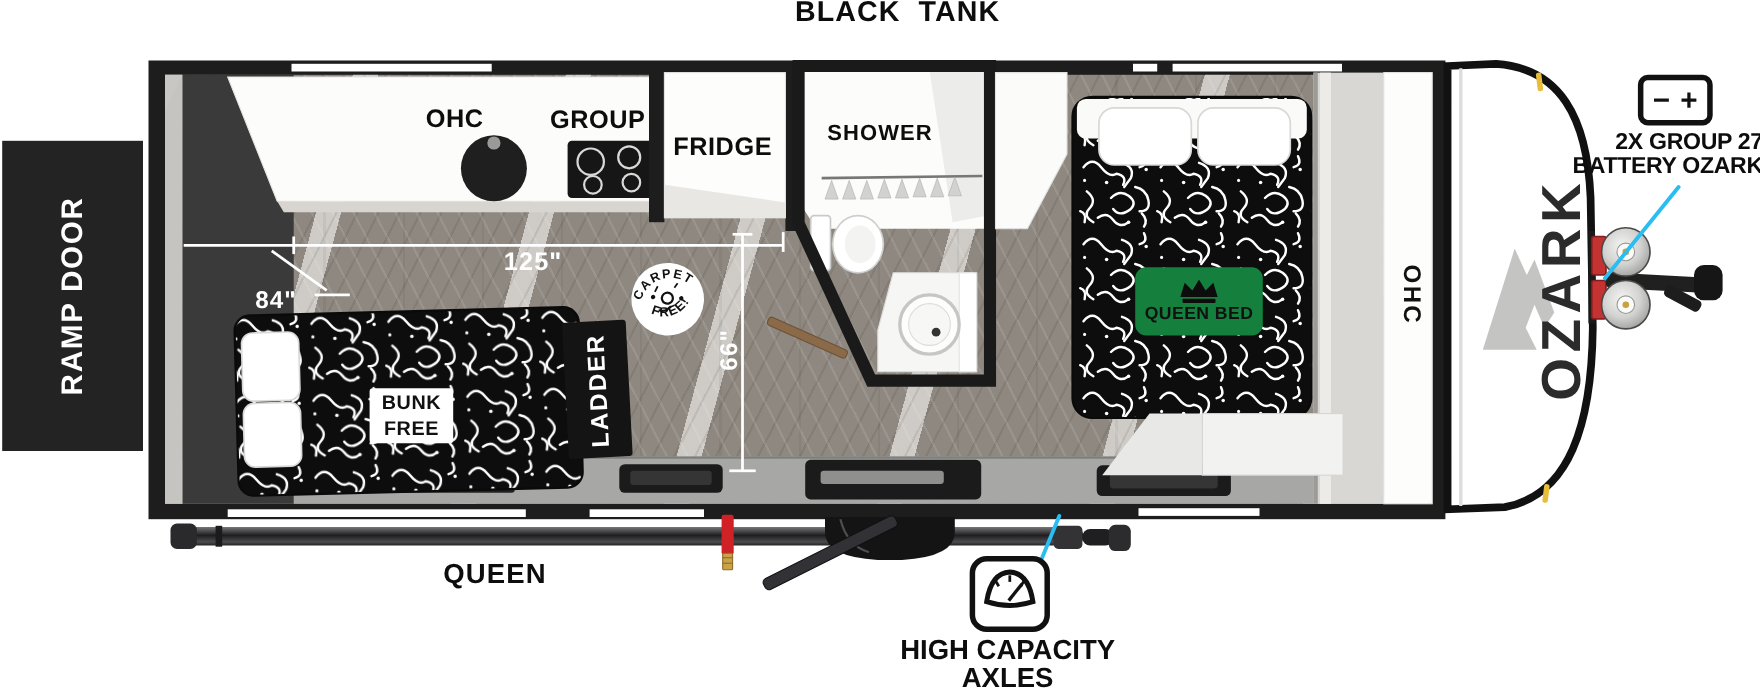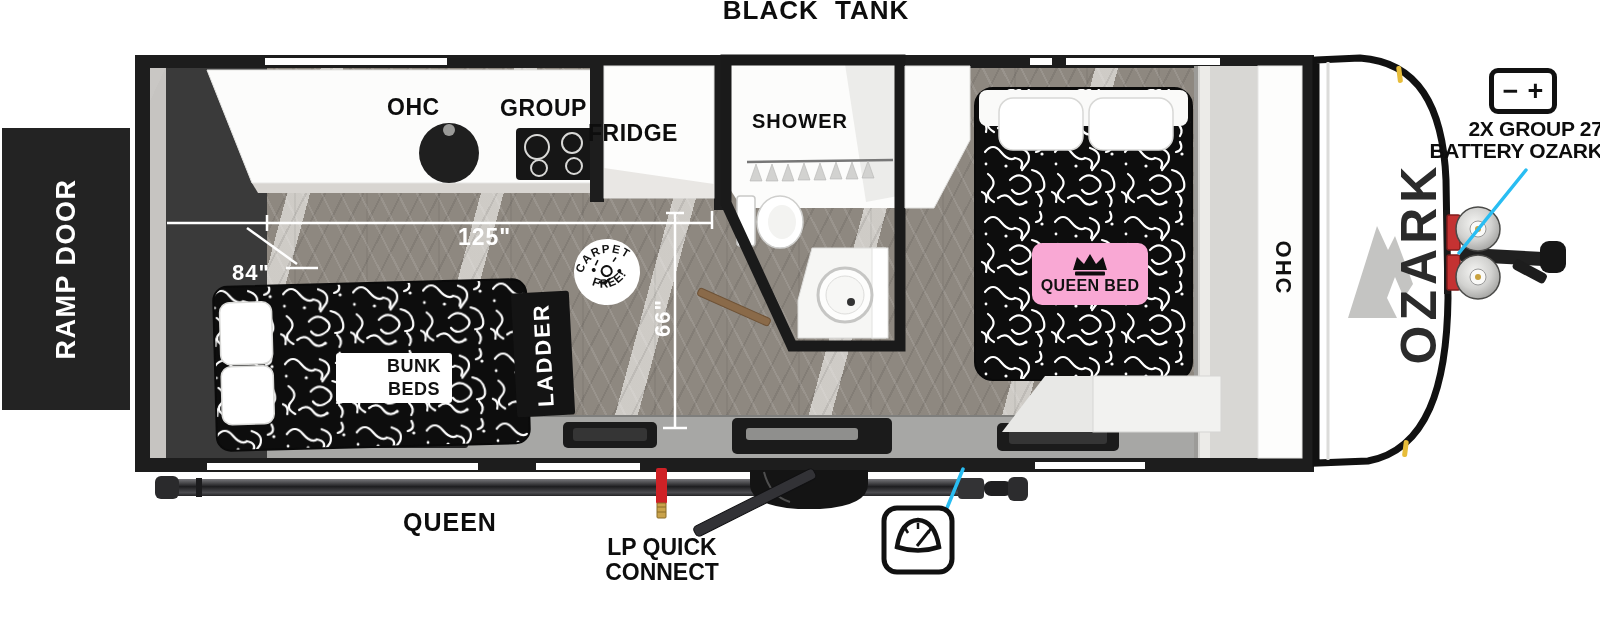--- a/index.html
+++ b/index.html
@@ -31,22 +31,22 @@
   .wseg{position:absolute;background:#fff;height:7px;}
 
   .ramp{left:2px;top:128px;width:128px;height:282px;background:#232323;}
 
   .hatch{position:absolute;background:#1b1b1b;border-radius:5px;}
   .hatch .slot{position:absolute;background:#8f8f8d;border-radius:3px;}
   .hatch .slot2{position:absolute;background:#353535;border-radius:3px;}
 
   .bunklabel{left:336px;top:353px;width:76px;height:50px;background:#fff;border-radius:3px;
     display:flex;flex-direction:column;align-items:center;justify-content:center;
-    font-weight:bold;font-size:18px;line-height:23px;text-align:center;letter-spacing:.5px;padding-left:40px;}
-  .queenlabel{left:1032px;top:243px;width:116px;height:62px;background:#f9a8d4;border-radius:10px;
+    font-weight:bold;font-size:18px;line-height:23px;text-align:center;letter-spacing:.5px;}
+  .queenlabel{left:1032px;top:243px;width:116px;height:62px;background:#15803d;border-radius:10px;
     display:flex;flex-direction:column;align-items:center;justify-content:center;gap:1px;}
   .queenlabel .qtxt{font-weight:bold;font-size:16px;letter-spacing:.4px;}
 
   .batticon{left:1489px;top:68px;width:68px;height:46px;border:5px solid #111;border-radius:9px;
     box-sizing:border-box;background:#fff;display:flex;align-items:center;justify-content:space-around;
     font-weight:bold;font-size:27px;line-height:27px;padding:0 4px;}
   svg{display:block;}
 </style>
 </head>
 <body>
@@ -285,27 +285,27 @@
   <div class="lbl center" style="left:816px;top:-3px;transform:translateX(-50%);font-size:26px;line-height:26px;letter-spacing:1px;word-spacing:8px;">
     <div>BLACK TANK</div>
   </div>
 
   <span class="rot" style="left:66px;top:269px;font-size:27px;letter-spacing:1.5px;color:#fff;">RAMP DOOR</span>
 
   <span class="lbl" style="left:387px;top:94px;font-size:23px;letter-spacing:.5px;">OHC</span>
 
   <span class="lbl" style="left:500px;top:95px;font-size:23px;letter-spacing:.5px;">GROUP</span>
 
-  <span class="lbl" style="left:588px;top:120px;font-size:23px;letter-spacing:.5px;">FRIDGE</span>
+  <span class="lbl" style="left:612px;top:120px;font-size:23px;letter-spacing:.5px;">FRIDGE</span>
 
   <span class="lbl" style="left:752px;top:110px;font-size:20px;letter-spacing:1px;">SHOWER</span>
 
   <div class="abs bunklabel">
     <div>BUNK</div>
-    <div>BEDS</div>
+    <div>FREE</div>
   </div>
 
   <span class="rot" style="left:544px;top:355px;font-size:22px;letter-spacing:2px;color:#fff;transform:translate(-50%,-50%) rotate(-93deg);">LADDER</span>
 
   <div class="abs queenlabel">
     <svg width="38" height="22" viewBox="0 0 38 22">
       <path d="M2,16 L6,3 L13,10 L19,0 L25,10 L32,3 L36,16 Z" fill="#0d0d0d"></path>
       <rect x="4" y="17.5" width="30" height="4" rx="1" fill="#0d0d0d"></rect>
     </svg>
     <span class="qtxt">QUEEN BED</span>
@@ -316,25 +316,25 @@
   <span class="rot" style="left:1419px;top:263px;font-size:50px;letter-spacing:5px;color:#2b2b2b;">OZARK</span>
 
   <span class="lbl" style="left:458px;top:224px;font-size:23px;color:#fff;letter-spacing:1px;">125"</span>
 
   <span class="lbl" style="left:232px;top:260px;font-size:22px;color:#fff;letter-spacing:1px;">84"</span>
 
   <span class="rot" style="left:663px;top:318px;font-size:22px;color:#fff;letter-spacing:1px;">66"</span>
 
   <span class="lbl" style="left:403px;top:508px;font-size:25px;letter-spacing:1px;">QUEEN</span>
 
-  <div class="lbl center" style="left:662px;top:535px;transform:translateX(-50%);font-size:23px;line-height:25px;">
-    <div>LP QUICK</div>
-    <div>CONNECT</div>
-  </div>
-
+
+  <div class="lbl center" style="left:916px;top:578px;transform:translateX(-50%);font-size:25px;line-height:26px;">
+    <div>HIGH CAPACITY</div>
+    <div>AXLES</div>
+  </div>
 
   <div class="abs batticon">
     <span>−</span>
     <span>+</span>
   </div>
 
   <div class="lbl center" style="left:1516px;top:118px;transform:translateX(-50%);font-size:21px;line-height:22px;letter-spacing:-0.3px;text-align:right;">
     <div>2X GROUP 27</div>
     <div>BATTERY OZARK</div>
   </div>

